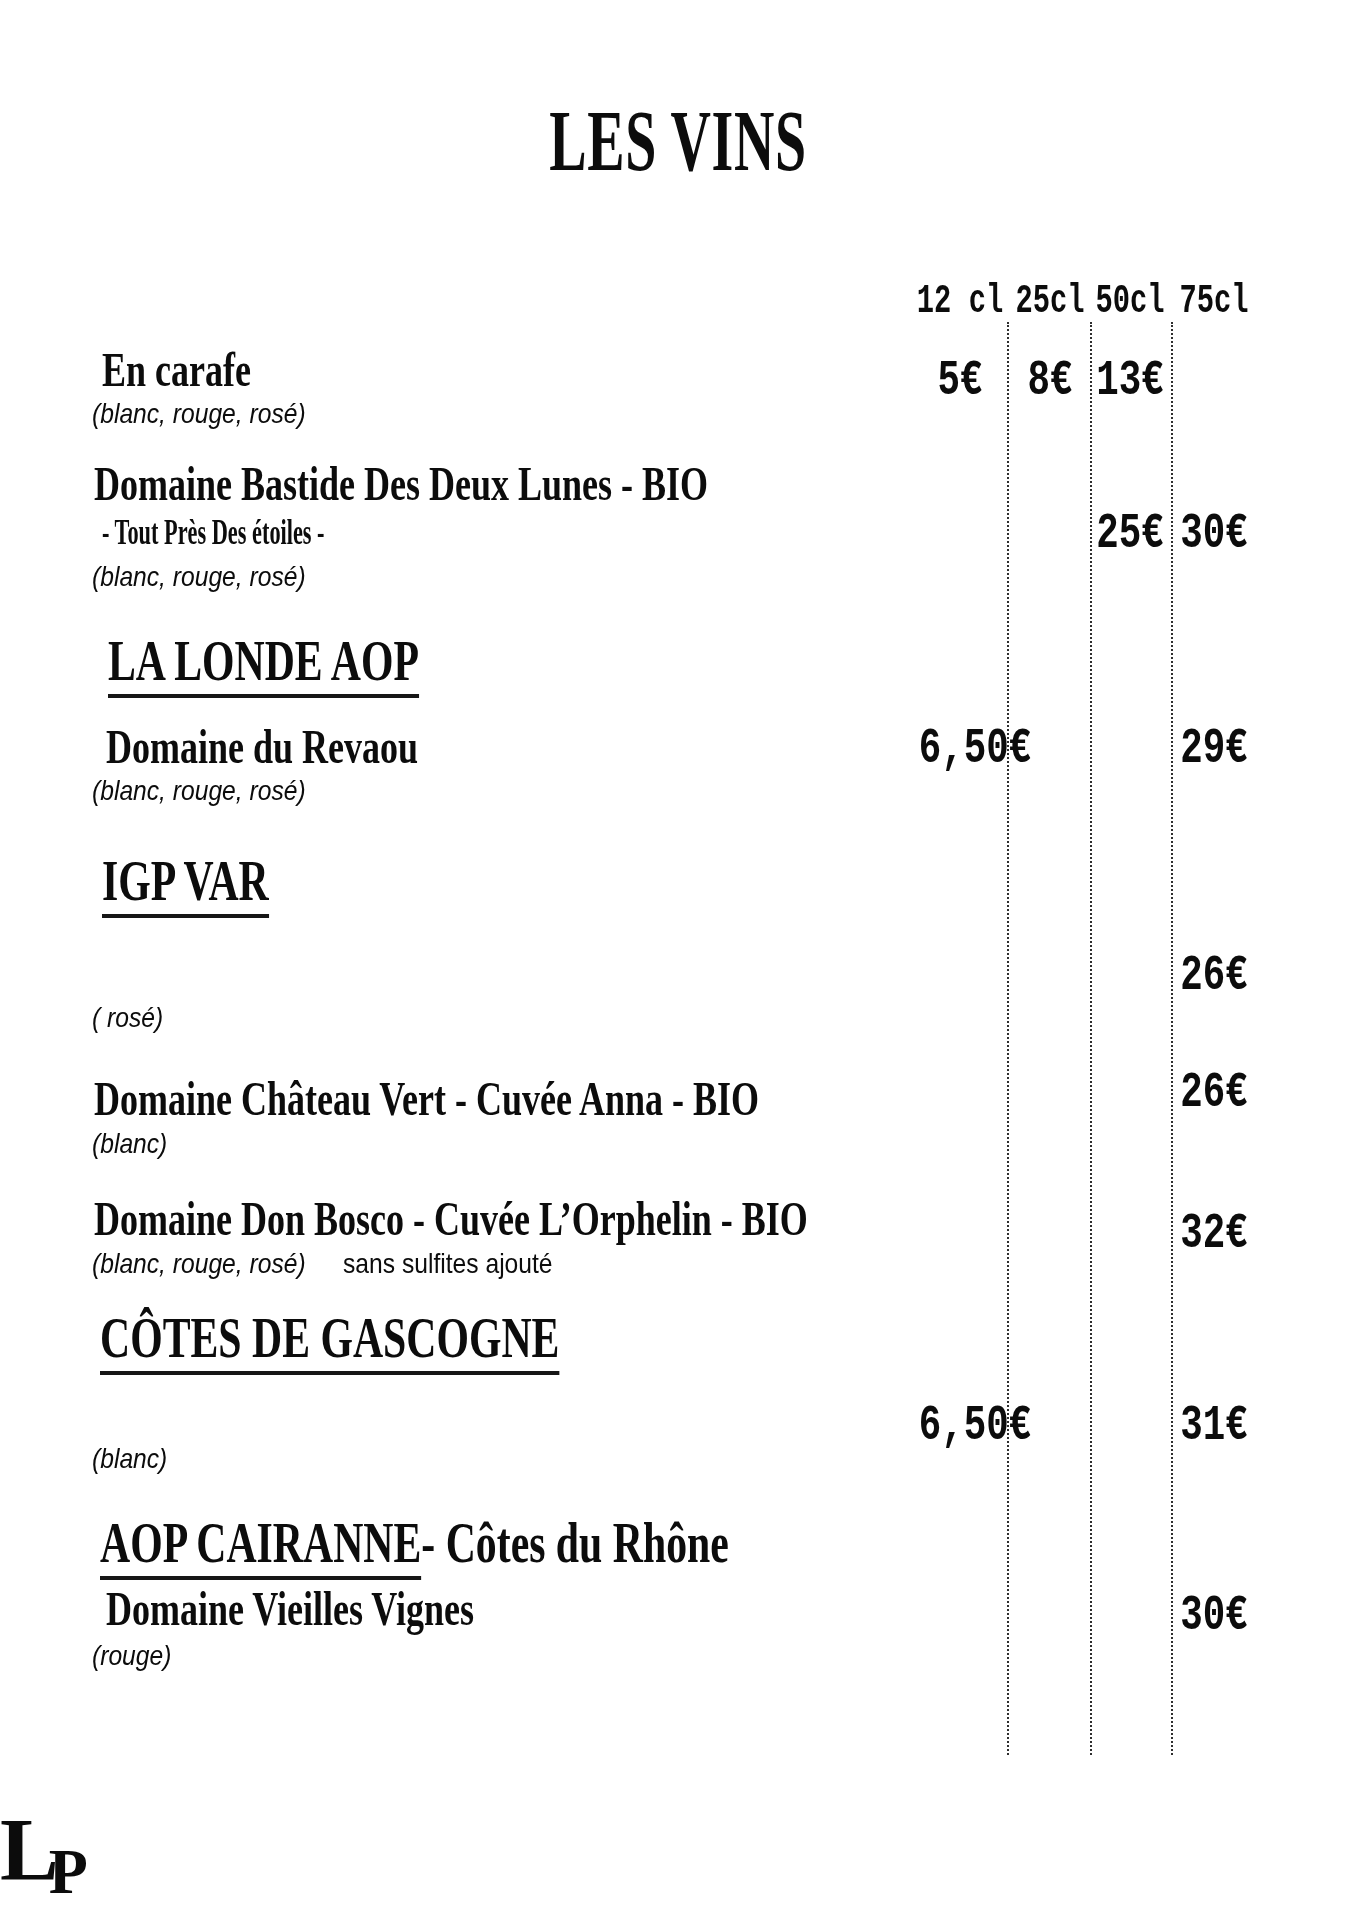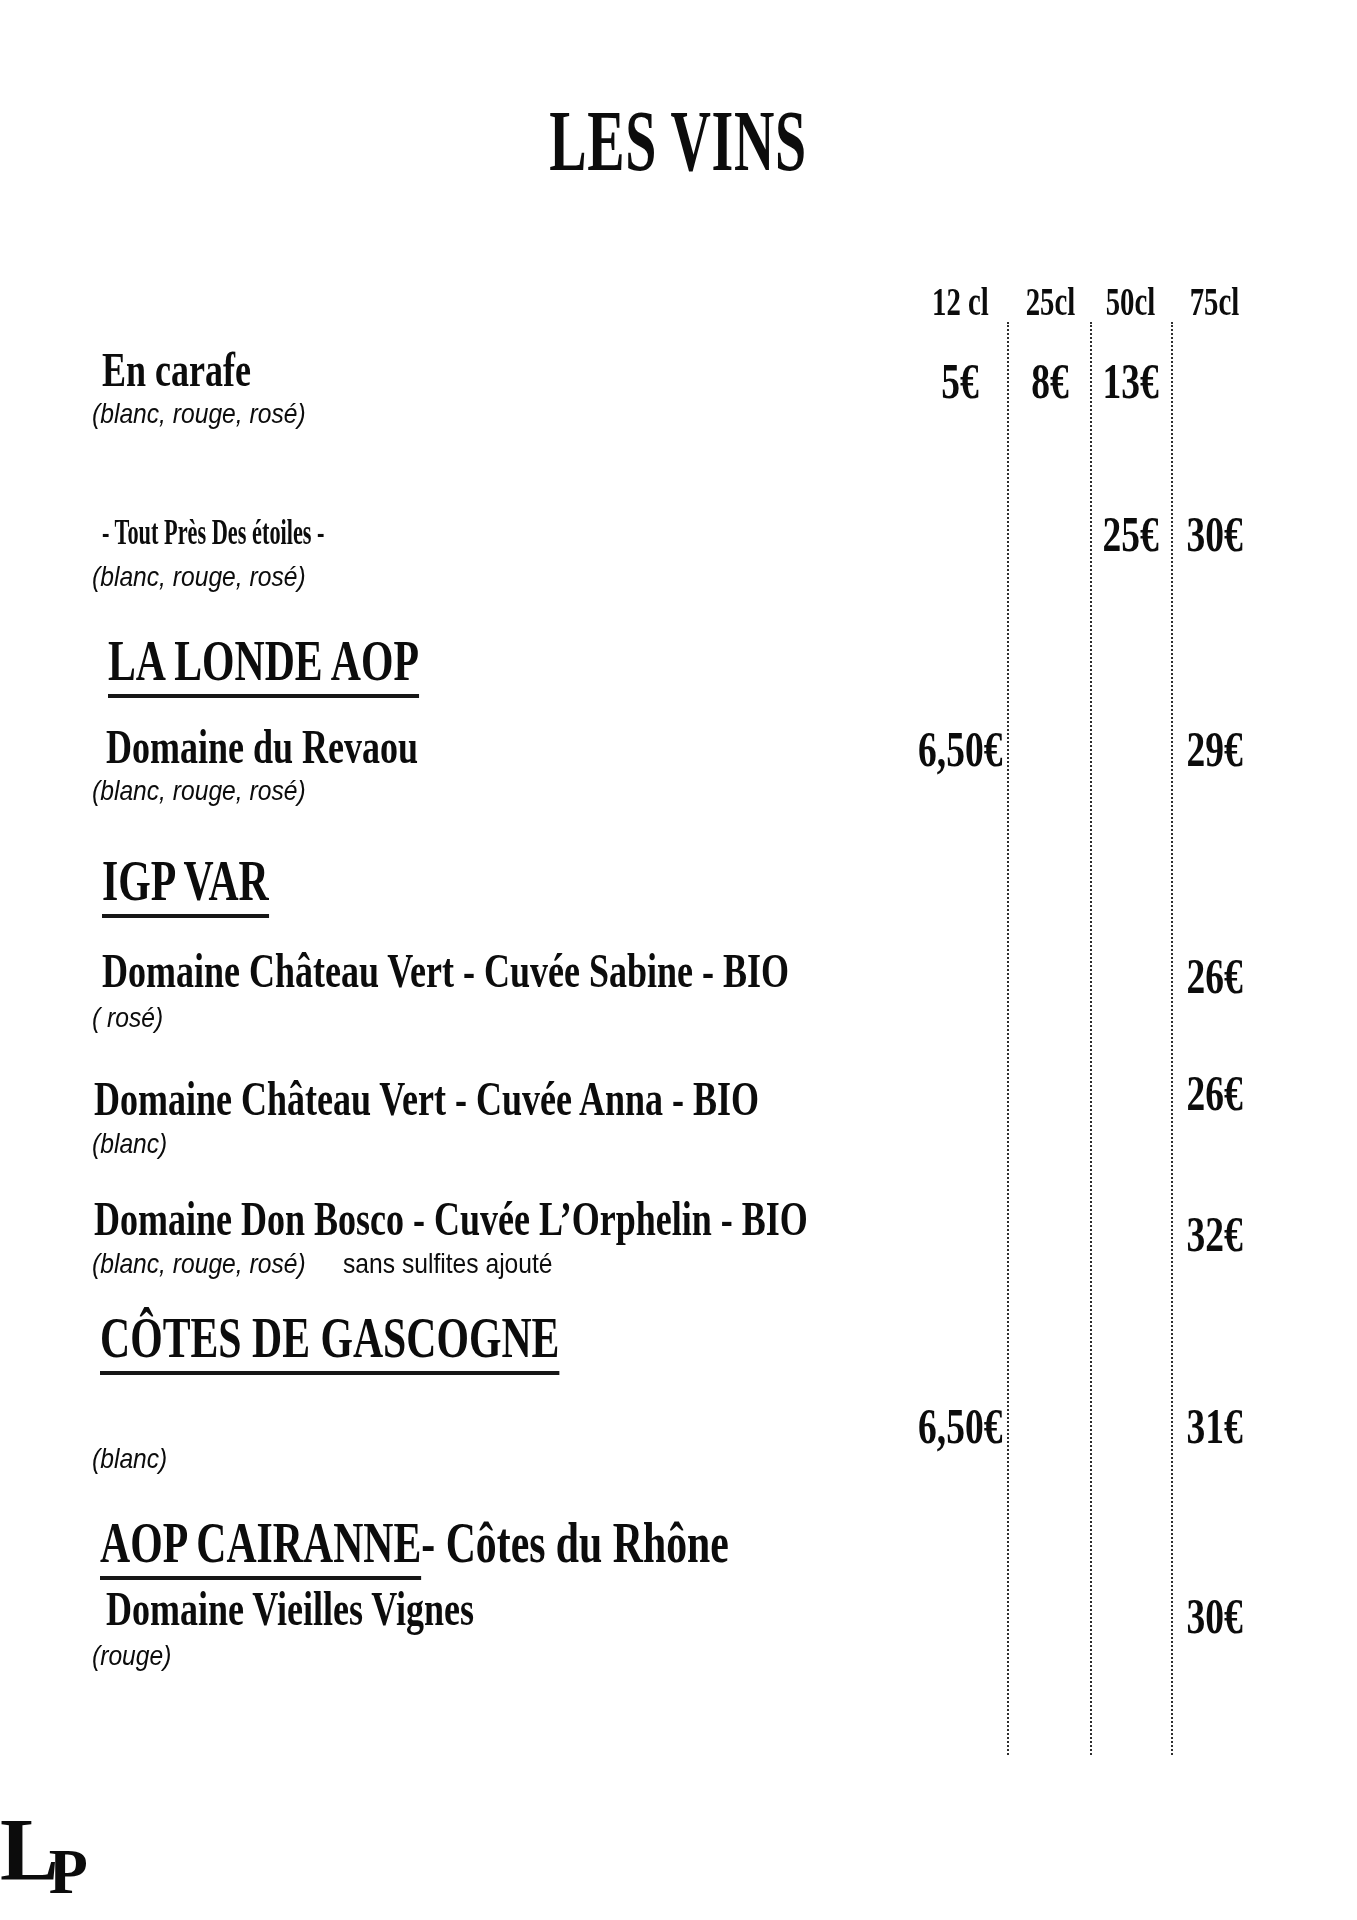--- a/index.html
+++ b/index.html
@@ -50,21 +50,21 @@
   .cnd-var {
     display: inline-block; font-style: italic;
     transform: scaleX(0.88); transform-origin: left bottom;
   }
   .cnd-note {
     display: inline-block; font-style: normal; margin-left: 8px;
     transform: scaleX(0.88); transform-origin: left bottom;
   }
 
   
-  .cell { position: absolute; width: 120px; text-align: center; white-space: nowrap; }
+  .cell { position: absolute; width: 120px; text-align: center; white-space: nowrap; font-family: Liberation Mono, monospace; }
   .c12 { left: 900px; } .c25 { left: 990px; } .c50 { left: 1070px; } .c75 { left: 1154px; }
   .cnd-price {
     display: inline-block;
     font-weight: bold; font-size: 50px; line-height: 1;
     transform: scaleX(0.75); transform-origin: center bottom;
   }
   .cnd-colhead {
     display: inline-block;
     font-weight: bold; font-size: 40px; line-height: 1;
     transform: scaleX(0.72); transform-origin: center bottom;
@@ -116,20 +116,23 @@
   <div class="cell c12" style="top:356px">
     <span class="cnd-price">5€</span>
   </div>
   <div class="cell c25" style="top:356px">
     <span class="cnd-price">8€</span>
   </div>
   <div class="cell c50" style="top:356px">
     <span class="cnd-price">13€</span>
   </div>
 
+  <div class="abs" style="top:460px;left:94px">
+    <span class="cnd-name">Domaine Bastide Des Deux Lunes - BIO</span>
+  </div>
   <div class="abs" style="top:514px">
     <span class="cnd-sub">- Tout Près Des étoiles -</span>
   </div>
   <div class="abs variants-line" style="top:561px;left:92px">
     <span class="cnd-var">(blanc, rouge, rosé)</span>
   </div>
   <div class="cell c50" style="top:509px">
     <span class="cnd-price">25€</span>
   </div>
   <div class="cell c75" style="top:509px">
@@ -150,23 +153,20 @@
     <span class="cnd-price">6,50€</span>
   </div>
   <div class="cell c75" style="top:724px">
     <span class="cnd-price">29€</span>
   </div>
 
   <div class="abs" style="top:852px">
     <span class="cnd-sec"><span class="sec-underlined">IGP VAR</span></span>
   </div>
 
-  <div class="abs" style="top:947px">
-    <span class="cnd-name">Domaine Château Vert - Cuvée Sabine - BIO</span>
-  </div>
   <div class="abs variants-line" style="top:1002px;left:92px">
     <span class="cnd-var">( rosé)</span>
   </div>
   <div class="cell c75" style="top:951px">
     <span class="cnd-price">26€</span>
   </div>
 
   <div class="abs" style="top:1075px;left:94px">
     <span class="cnd-name">Domaine Château Vert - Cuvée Anna - BIO</span>
   </div>

